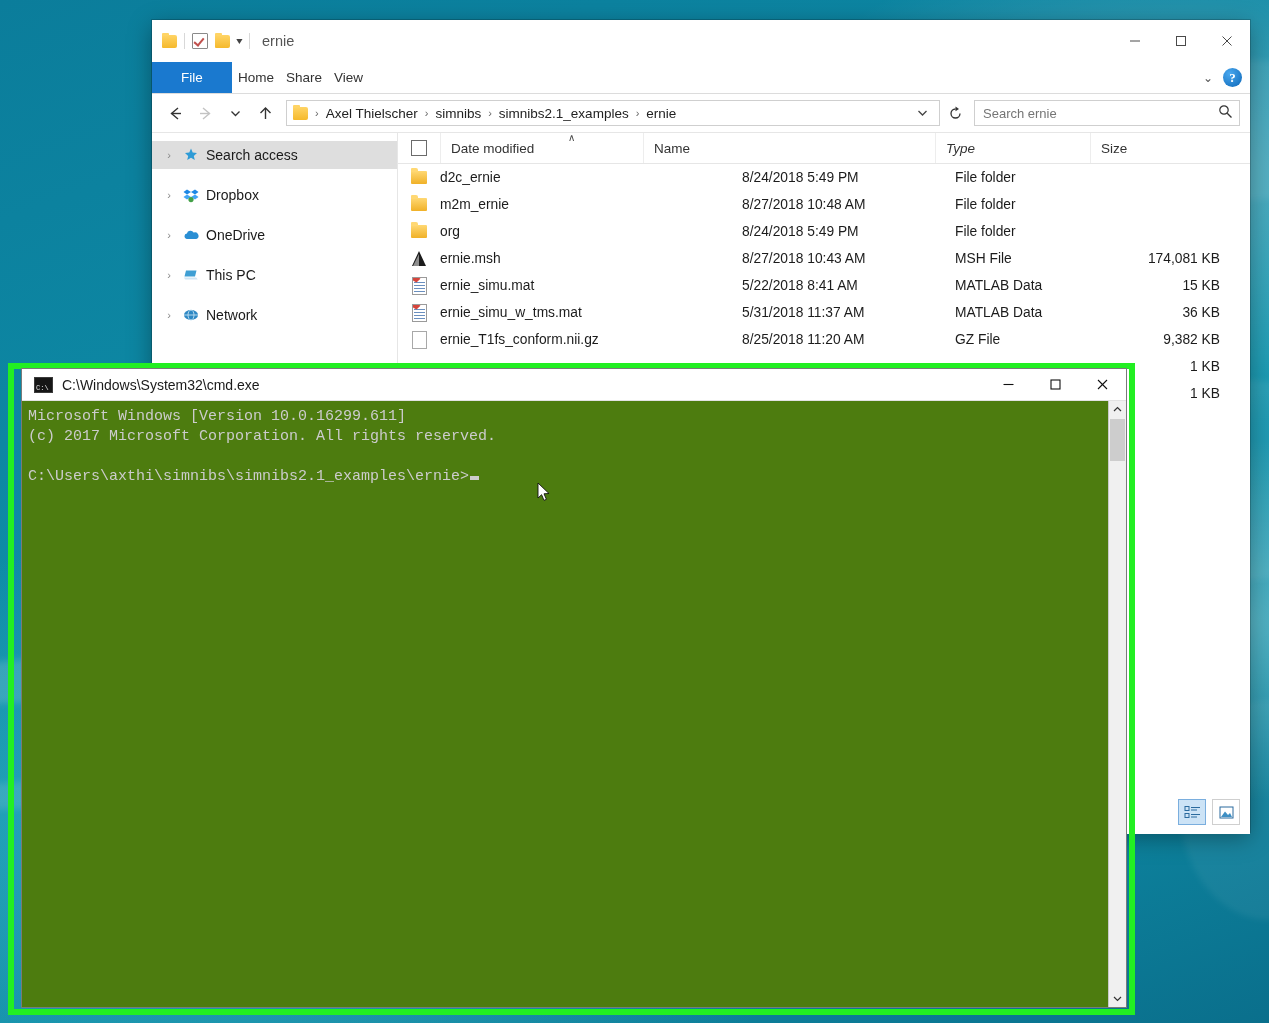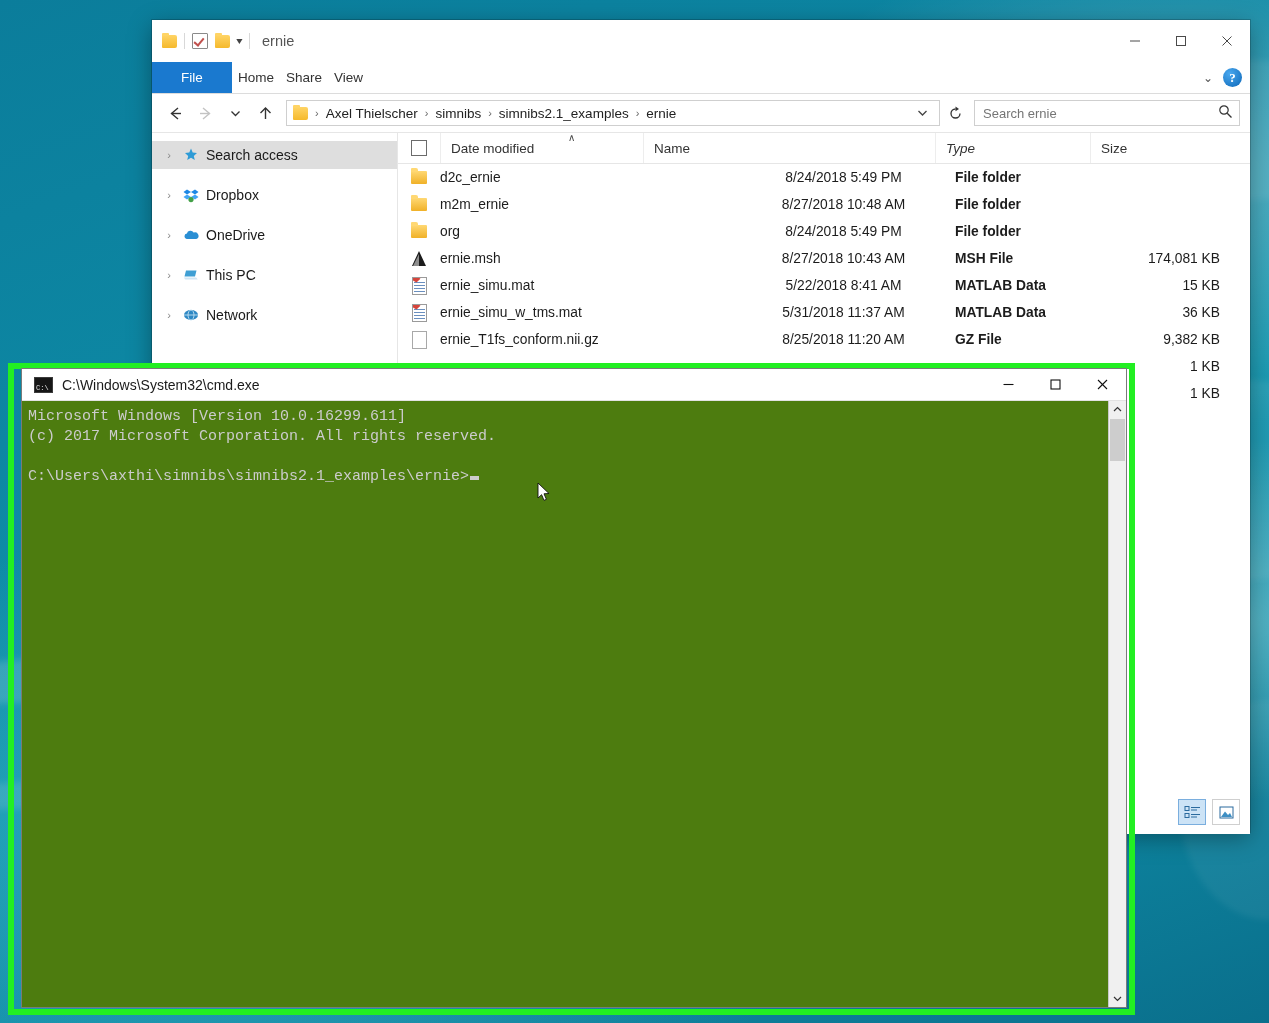--- a/index.html
+++ b/index.html
@@ -203,22 +203,22 @@
   .c-type { width: 155px; font-style: italic; }
   .c-size { width: 110px; }
   .sort-arrow {
     position: absolute; left: 170px; top: -1px;
     color: #4a4a4a; font-size: 10px;
   }
 
   .file-row { height: 27px; display: flex; align-items: center; font-size: 13.8px; color: #1c1c1c; }
   .f-icon { width: 42px; display:flex; align-items:center; justify-content:center; }
   .f-name { width: 292px; padding-left: 0px; }
-  .f-date { width: 203px; padding-left: 10px; color: #1c1c1c; text-align: center; }
-  .f-type { width: 155px; padding-left: 10px; font-weight: bold; }
+  .f-date { width: 203px; padding-left: 10px; color: #1c1c1c; }
+  .f-type { width: 155px; padding-left: 10px; }
   .f-size { width: 110px; text-align: right; padding-right: 10px; }
 
   .ico-folder {
     width: 16px; height: 13px; position: relative;
     background: linear-gradient(#ffd873, #f0b128);
     border-radius: 1px;
   }
   .ico-folder:before {
     content:""; position:absolute; left:0; top:-3px; width:7px; height:4px;
     background:#ffd873; border-radius: 1px 2px 0 0;

